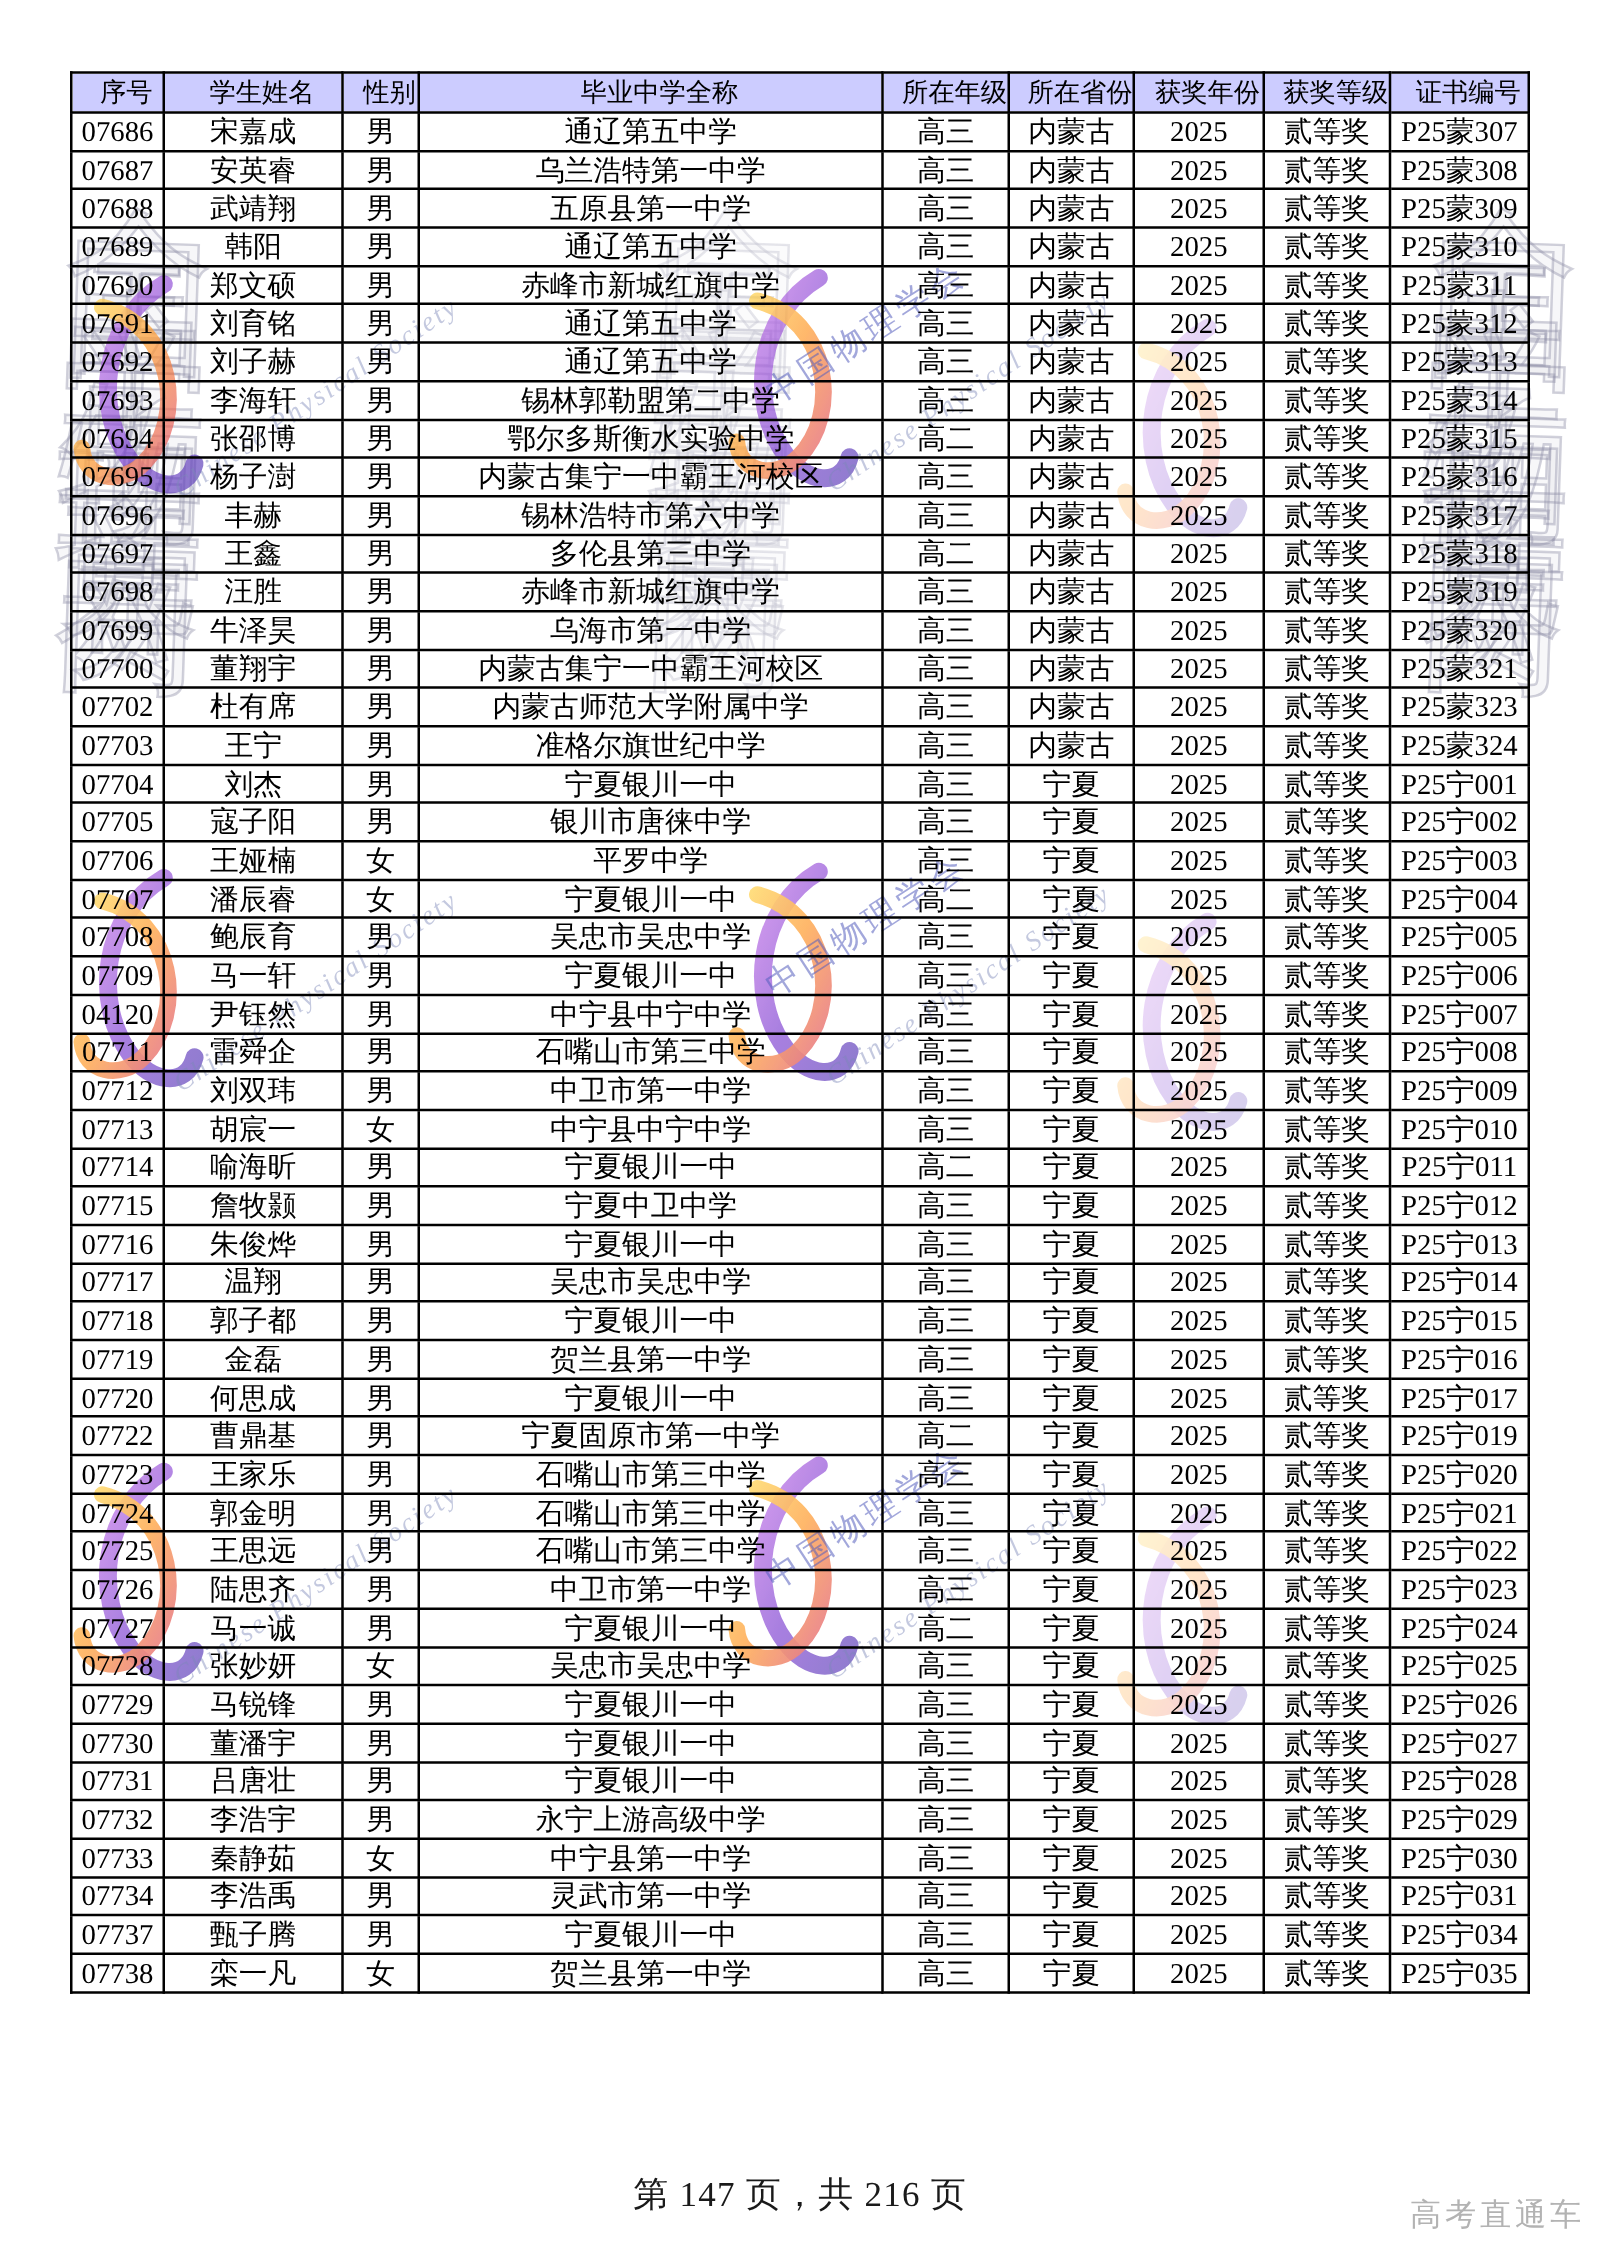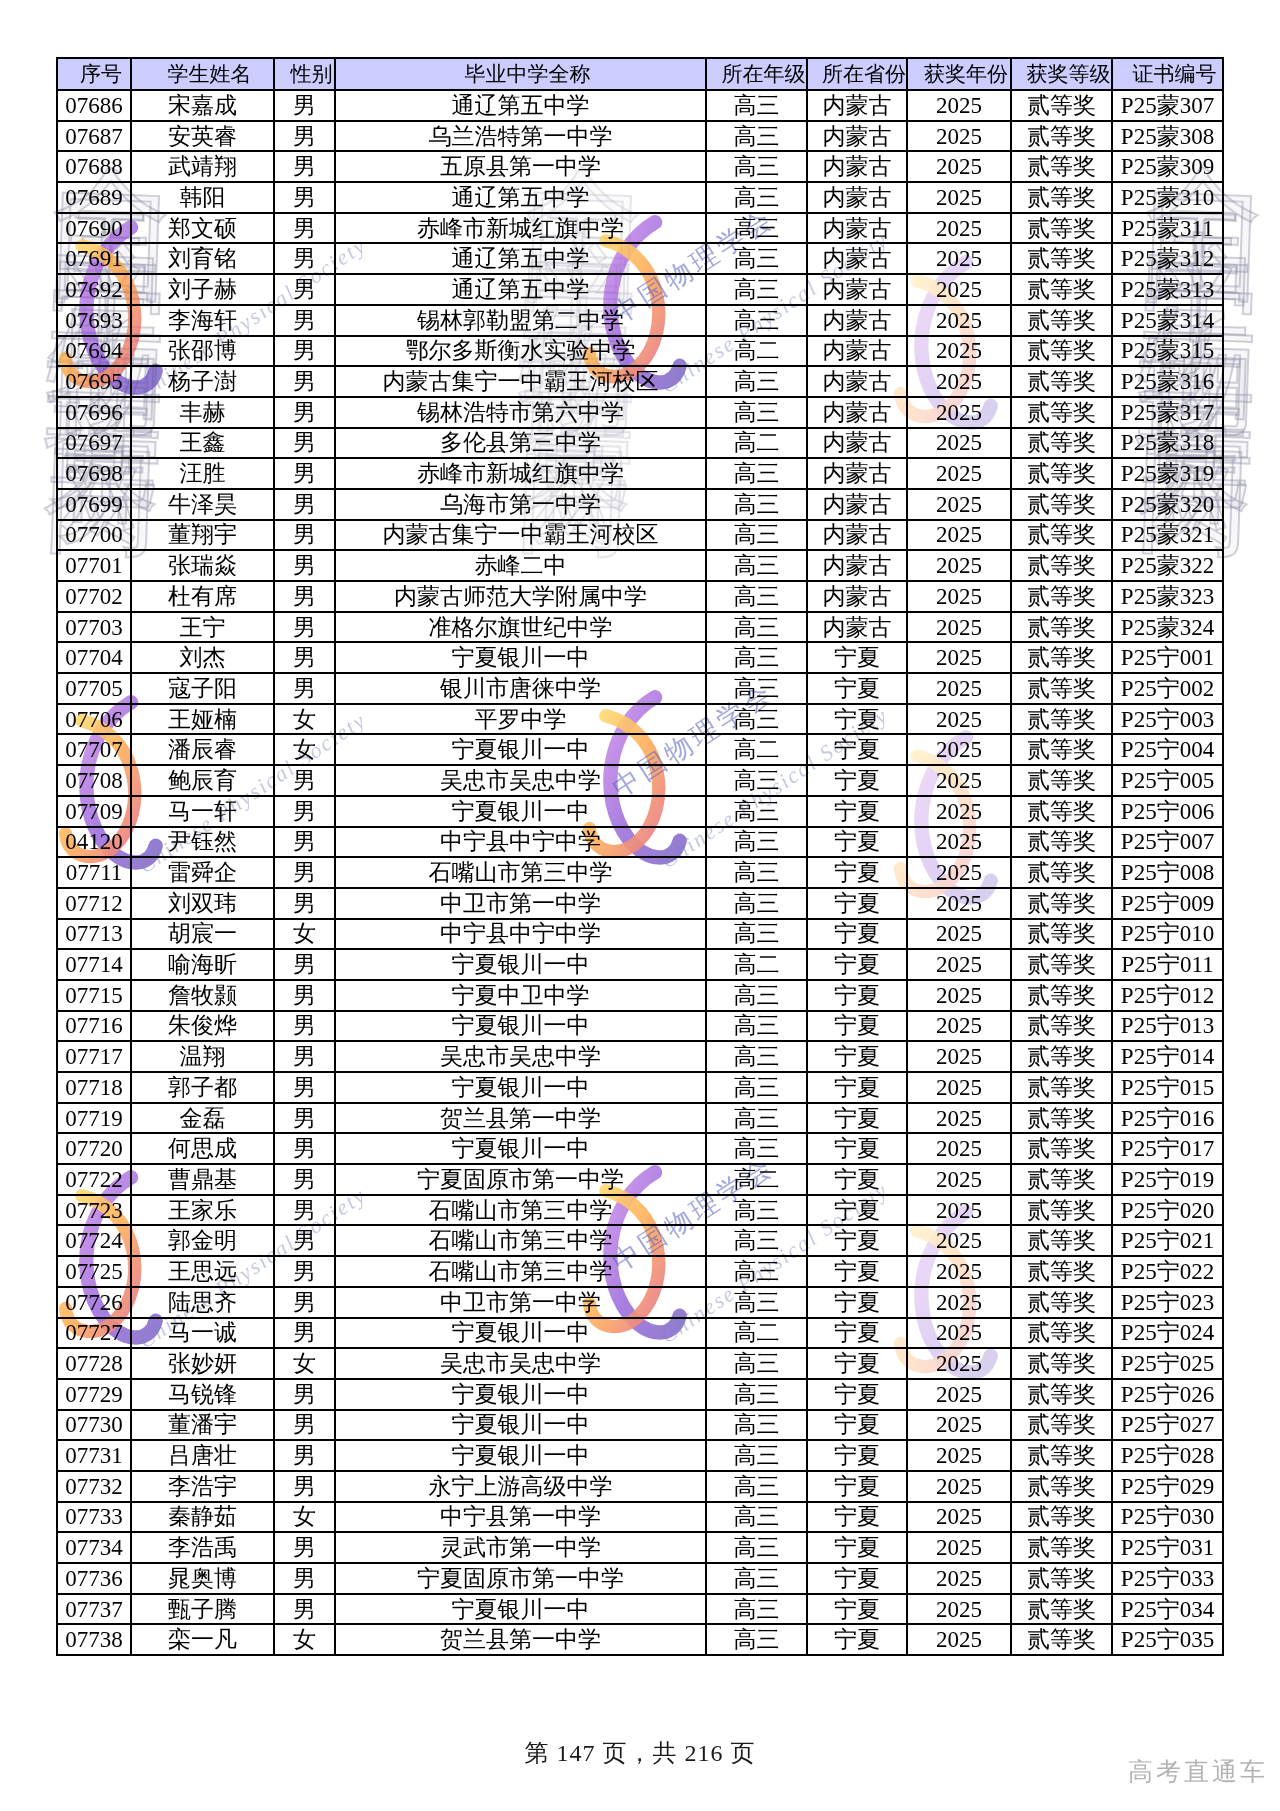--- a/index.html
+++ b/index.html
@@ -61,21 +61,21 @@
     height:28.7px;font-size:23px;line-height:1;
     background:transparent;
   }
   td.col-serial{font-size:24px;}
   td.col-year{font-size:22px;}
   td.col-cert{font-size:22px;}
 
   
   .footer{
     position:absolute;z-index:2;left:0;width:1280px;top:1737px;
-    text-align:center;font-size:24px;color:#1a1a1a;letter-spacing:1px;
+    text-align:center;font-size:28px;color:#1a1a1a;letter-spacing:1px;
   }
   .corner{
     position:absolute;z-index:2;right:12px;top:1755px;
     font-size:25px;letter-spacing:3px;color:#b3b3b3;
     font-family:Liberation Sans, sans-serif;
   }
 </style>
 </head>
 <body>
 
@@ -328,31 +328,20 @@
           <td class="col-name">董翔宇</td>
           <td class="col-gender">男</td>
           <td class="col-school">内蒙古集宁一中霸王河校区</td>
           <td class="col-grade">高三</td>
           <td class="col-province">内蒙古</td>
           <td class="col-year">2025</td>
           <td class="col-level">贰等奖</td>
           <td class="col-cert">P25蒙321</td>
         </tr>
         <tr>
-          <td class="col-serial">07701</td>
-          <td class="col-name">张瑞焱</td>
-          <td class="col-gender">男</td>
-          <td class="col-school">赤峰二中</td>
-          <td class="col-grade">高三</td>
-          <td class="col-province">内蒙古</td>
-          <td class="col-year">2025</td>
-          <td class="col-level">贰等奖</td>
-          <td class="col-cert">P25蒙322</td>
-        </tr>
-        <tr>
           <td class="col-serial">07702</td>
           <td class="col-name">杜有席</td>
           <td class="col-gender">男</td>
           <td class="col-school">内蒙古师范大学附属中学</td>
           <td class="col-grade">高三</td>
           <td class="col-province">内蒙古</td>
           <td class="col-year">2025</td>
           <td class="col-level">贰等奖</td>
           <td class="col-cert">P25蒙323</td>
         </tr>
@@ -691,31 +680,20 @@
           <td class="col-name">李浩禹</td>
           <td class="col-gender">男</td>
           <td class="col-school">灵武市第一中学</td>
           <td class="col-grade">高三</td>
           <td class="col-province">宁夏</td>
           <td class="col-year">2025</td>
           <td class="col-level">贰等奖</td>
           <td class="col-cert">P25宁031</td>
         </tr>
         <tr>
-          <td class="col-serial">07736</td>
-          <td class="col-name">晁奥博</td>
-          <td class="col-gender">男</td>
-          <td class="col-school">宁夏固原市第一中学</td>
-          <td class="col-grade">高三</td>
-          <td class="col-province">宁夏</td>
-          <td class="col-year">2025</td>
-          <td class="col-level">贰等奖</td>
-          <td class="col-cert">P25宁033</td>
-        </tr>
-        <tr>
           <td class="col-serial">07737</td>
           <td class="col-name">甄子腾</td>
           <td class="col-gender">男</td>
           <td class="col-school">宁夏银川一中</td>
           <td class="col-grade">高三</td>
           <td class="col-province">宁夏</td>
           <td class="col-year">2025</td>
           <td class="col-level">贰等奖</td>
           <td class="col-cert">P25宁034</td>
         </tr>

